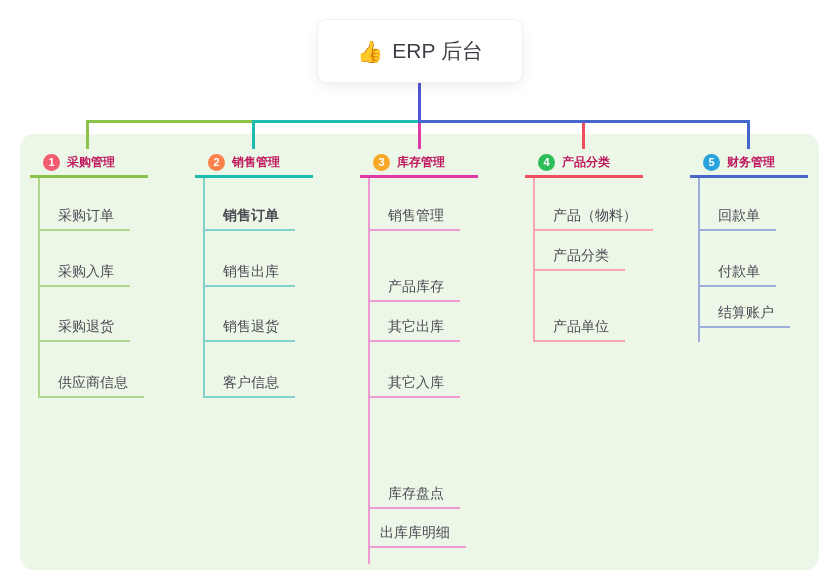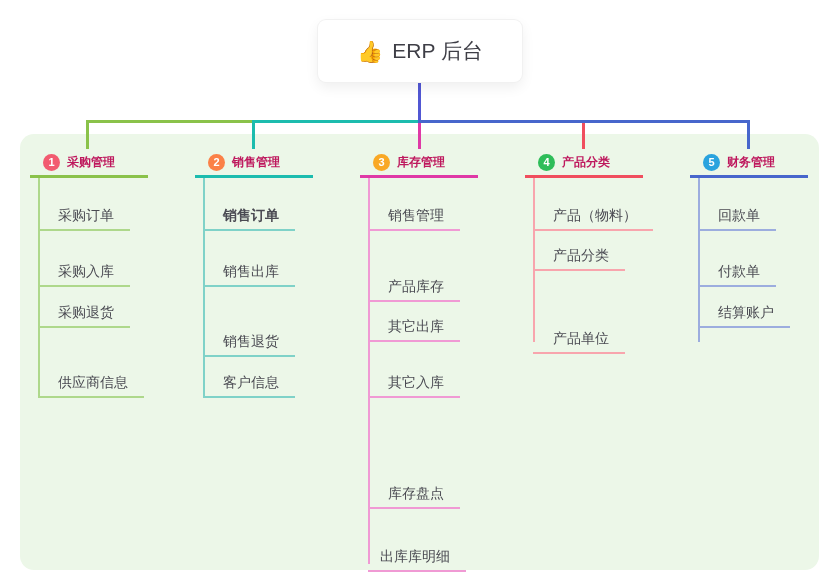--- a/index.html
+++ b/index.html
@@ -72,59 +72,59 @@
   <div id="branches">
       <div class="col" style="left: 30px;">
         <div class="hdr">
           <span class="badge" style="background: rgb(242, 91, 112);">1</span>
           <span class="hlabel">采购管理</span>
         </div>
         <div class="hline" style="background: rgb(138, 194, 74);"></div>
         <div class="vline" style="background: rgb(174, 216, 139); height: 220px;"></div>
         <div class="child" style="top: 55px; border-bottom-color: rgb(174, 216, 139);">采购订单</div>
         <div class="child" style="top: 111px; border-bottom-color: rgb(174, 216, 139);">采购入库</div>
-        <div class="child" style="top: 152px; border-bottom-color: rgb(174, 216, 139); text-align: center;">采购退货</div>
+        <div class="child" style="top: 166px; border-bottom-color: rgb(174, 216, 139); text-align: center;">采购退货</div>
         <div class="child" style="top: 222px; border-bottom-color: rgb(174, 216, 139);">供应商信息</div>
       </div>
       <div class="col" style="left: 195px;">
         <div class="hdr">
           <span class="badge" style="background: rgb(251, 129, 72);">2</span>
           <span class="hlabel">销售管理</span>
         </div>
         <div class="hline" style="background: rgb(28, 188, 174);"></div>
         <div class="vline" style="background: rgb(127, 210, 200); height: 220px;"></div>
         <div class="child" style="top: 55px; border-bottom-color: rgb(127, 210, 200); font-weight: bold;">销售订单</div>
         <div class="child" style="top: 111px; border-bottom-color: rgb(127, 210, 200);">销售出库</div>
-        <div class="child" style="top: 181px; border-bottom-color: rgb(127, 210, 200);">销售退货</div>
+        <div class="child" style="top: 166px; border-bottom-color: rgb(127, 210, 200);">销售退货</div>
         <div class="child" style="top: 222px; border-bottom-color: rgb(127, 210, 200);">客户信息</div>
       </div>
       <div class="col" style="left: 360px;">
         <div class="hdr">
           <span class="badge" style="background: rgb(249, 168, 37);">3</span>
           <span class="hlabel">库存管理</span>
         </div>
         <div class="hline" style="background: rgb(223, 57, 166);"></div>
         <div class="vline" style="background: rgb(240, 154, 212); height: 386px;"></div>
         <div class="child" style="top: 55px; border-bottom-color: rgb(240, 154, 212);">销售管理</div>
         <div class="child" style="top: 126px; border-bottom-color: rgb(240, 154, 212);">产品库存</div>
         <div class="child" style="top: 166px; border-bottom-color: rgb(240, 154, 212);">其它出库</div>
         <div class="child" style="top: 222px; border-bottom-color: rgb(240, 154, 212);">其它入库</div>
         <div class="child" style="top: 333px; border-bottom-color: rgb(240, 154, 212);">库存盘点</div>
-        <div class="child" style="top: 396px; border-bottom-color: rgb(240, 154, 212); padding-left: 12px;">出库库明细</div>
+        <div class="child" style="top: 372px; border-bottom-color: rgb(240, 154, 212); padding-left: 12px;">出库库明细</div>
       </div>
       <div class="col" style="left: 525px;">
         <div class="hdr">
           <span class="badge" style="background: rgb(46, 189, 89);">4</span>
           <span class="hlabel">产品分类</span>
         </div>
         <div class="hline" style="background: rgb(240, 78, 94);"></div>
         <div class="vline" style="background: rgb(248, 165, 173); height: 164px;"></div>
         <div class="child" style="top: 55px; border-bottom-color: rgb(248, 165, 173);">产品（物料）</div>
         <div class="child" style="top: 95px; border-bottom-color: rgb(248, 165, 173);">产品分类</div>
-        <div class="child" style="top: 178px; border-bottom-color: rgb(248, 165, 173);">产品单位</div>
+        <div class="child" style="top: 166px; border-bottom-color: rgb(248, 165, 173);">产品单位</div>
       </div>
       <div class="col" style="left: 690px;">
         <div class="hdr">
           <span class="badge" style="background: rgb(41, 163, 222);">5</span>
           <span class="hlabel">财务管理</span>
         </div>
         <div class="hline" style="background: rgb(71, 102, 204);"></div>
         <div class="vline" style="background: rgb(156, 173, 222); height: 164px;"></div>
         <div class="child" style="top: 55px; border-bottom-color: rgb(156, 173, 222);">回款单</div>
         <div class="child" style="top: 111px; border-bottom-color: rgb(156, 173, 222);">付款单</div>

